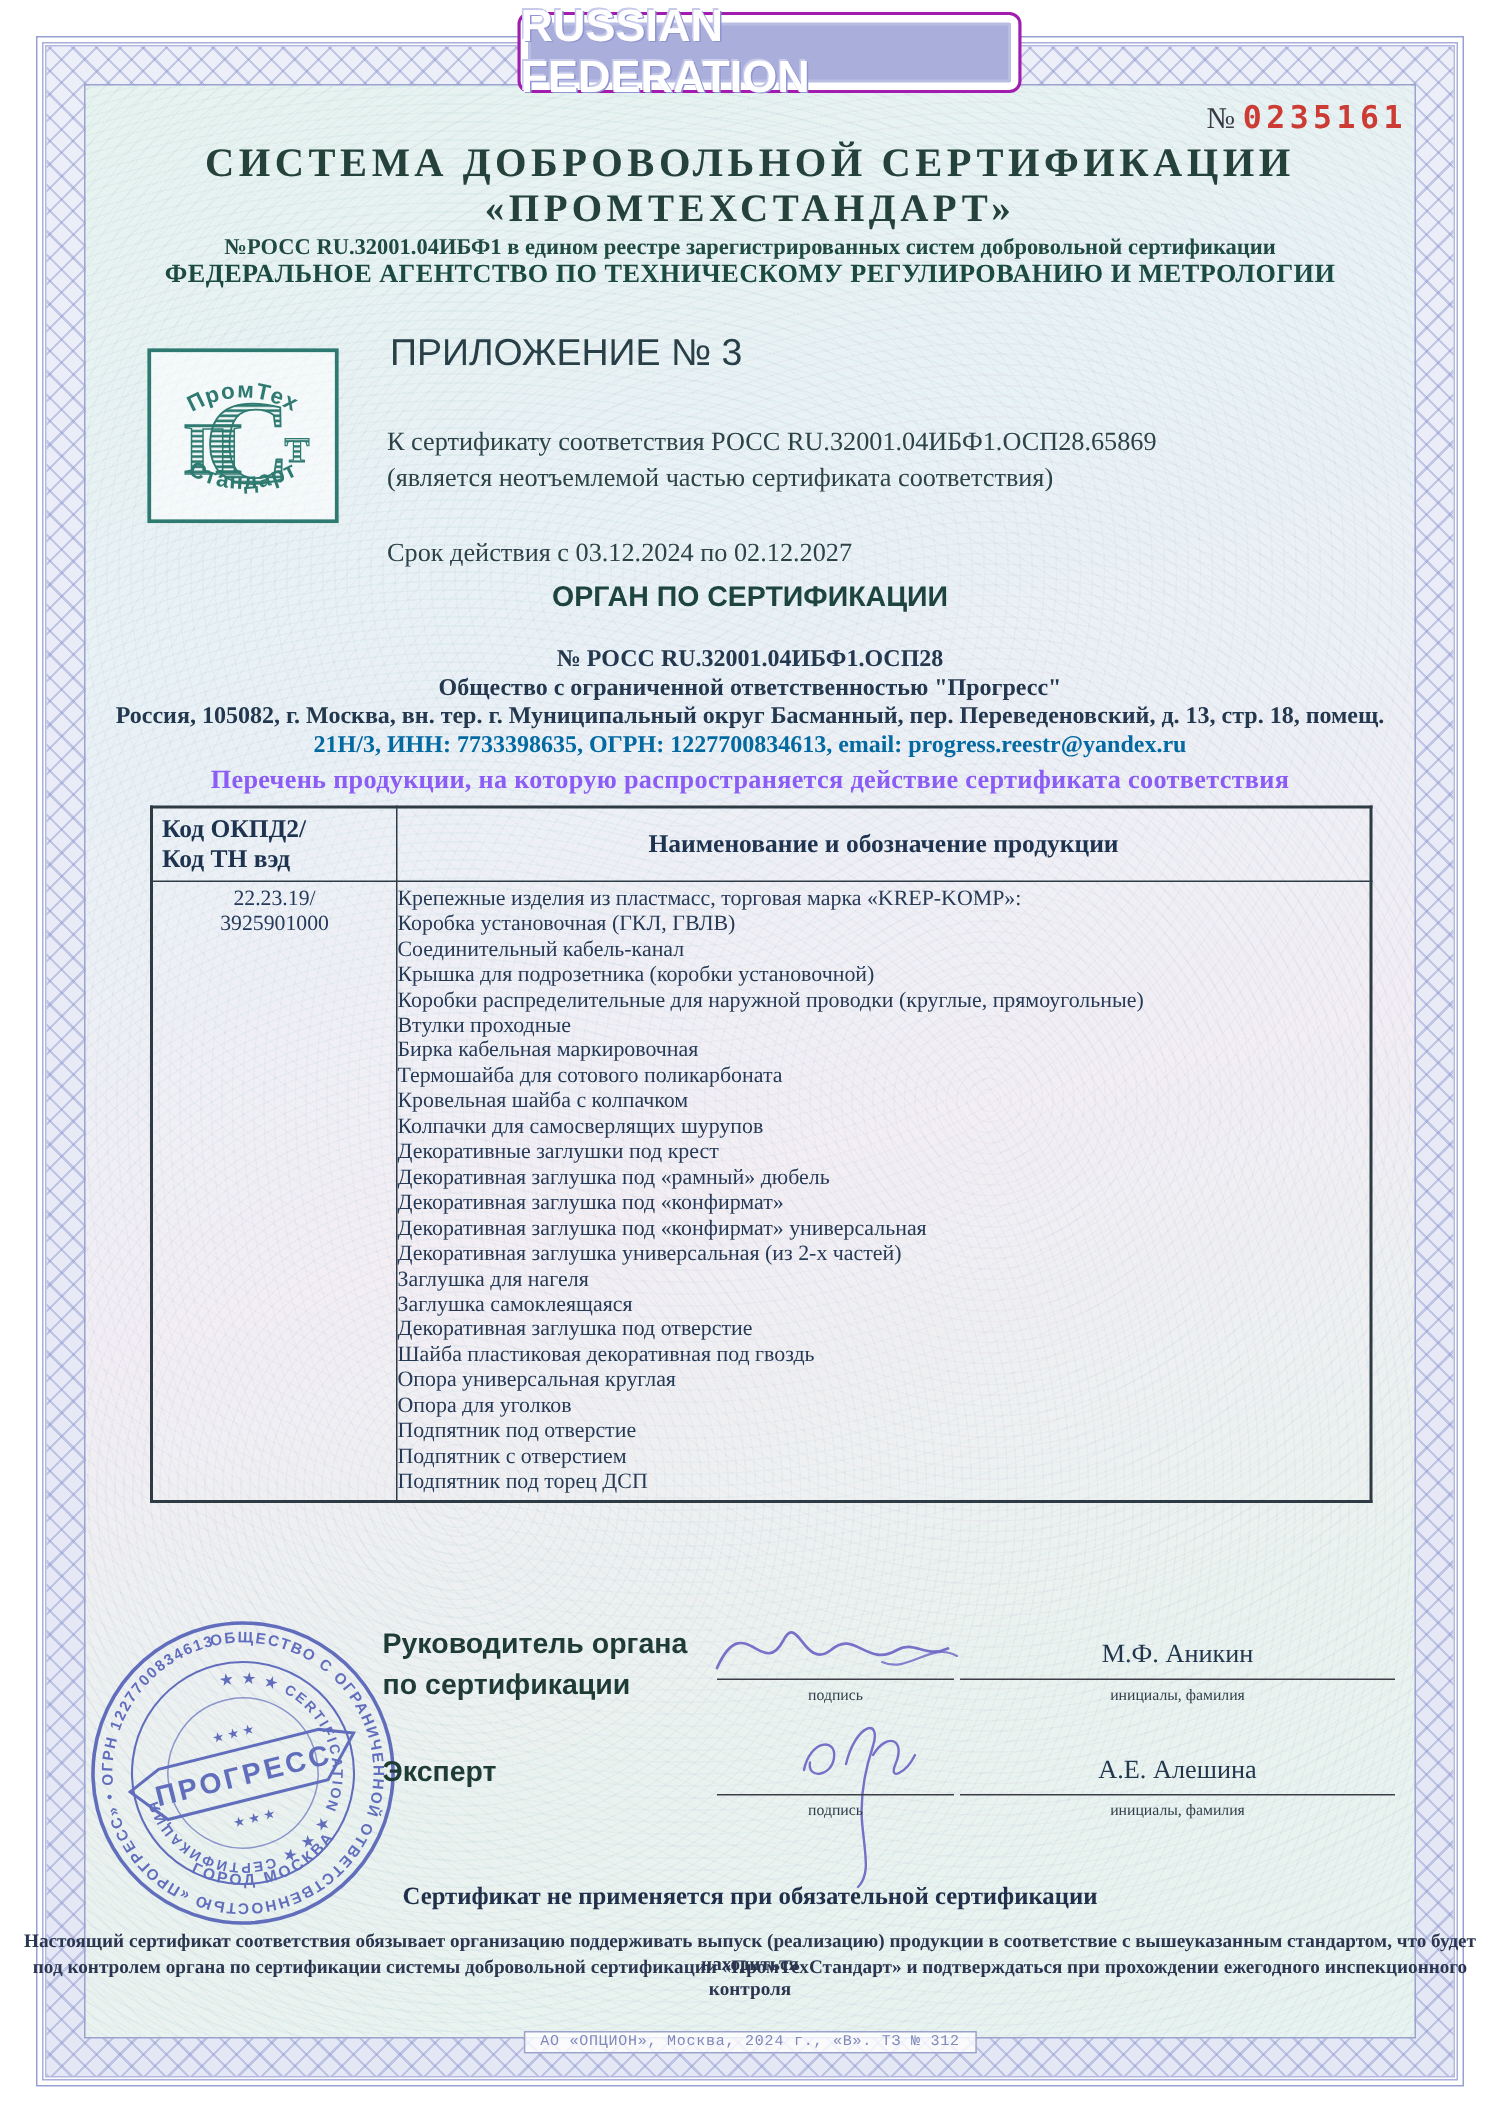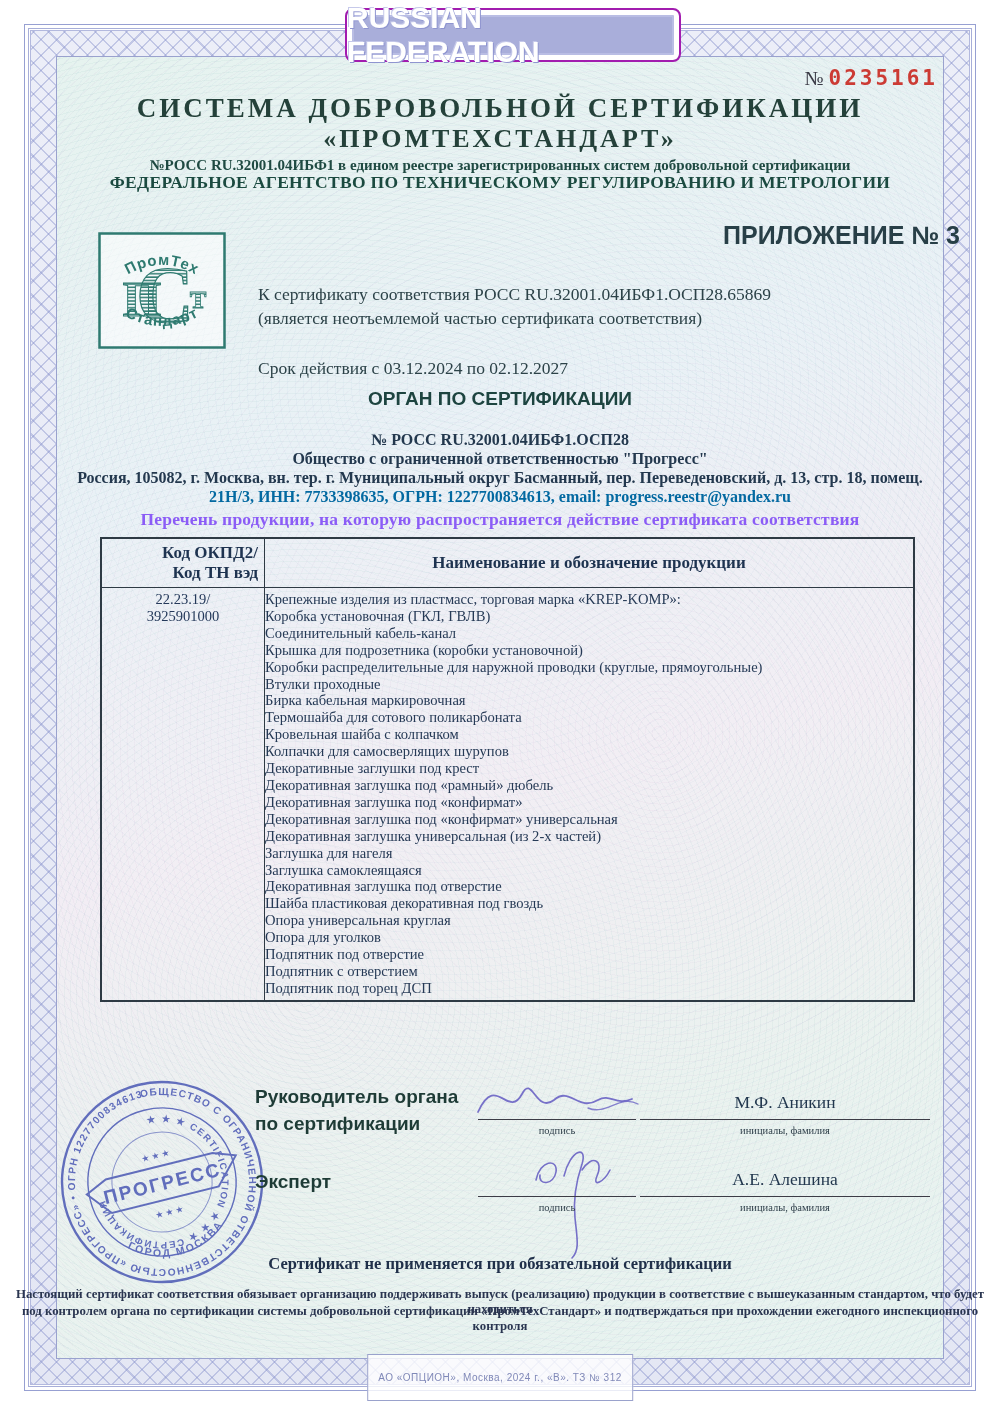--- a/index.html
+++ b/index.html
@@ -28,38 +28,38 @@
         color:#ffffff;letter-spacing:0px;
         text-shadow:1px 1px 0 #8f95d0, -1px -1px 0 #c6c9ea;margin-left:13px;}
   .cert-no{position:absolute;top:66px;right:62px;font-size:20px;color:#3a3a46;}
   .cert-no .digits{font-family:"DejaVu Sans Mono", monospace;font-weight:700;color:#cc3b34;letter-spacing:3px;font-size:21px;}
   
   .t-center{position:absolute;left:0;width:1000px;text-align:center;font-weight:bold;}
   .title1{top:93px;font-weight:700;font-size:27px;letter-spacing:3px;color:#24413a;}
   .title2{top:124px;font-weight:700;font-size:26px;letter-spacing:3px;color:#24413a;}
   .registry{top:157px;font-weight:700;font-size:15px;color:#1f4a42;}
   .agency{top:172px;font-weight:700;font-size:17.5px;color:#1b4a40;letter-spacing:.3px;}
-  .appendix-title{position:absolute;top:221px;left:260px;width:700px;text-align:right;
-        font-family:"Liberation Sans", sans-serif;font-weight:700;font-size:25px;color:#283f47;}
+  .appendix-title{position:absolute;top:221px;left:260px;width:700px;text-align:left;
+        font-family:"Liberation Sans", sans-serif;font-weight:400;font-size:25px;color:#283f47;}
   .cert-line1{position:absolute;top:284px;left:258px;font-size:17.5px;color:#2c4248;}
   .cert-line2{position:absolute;top:308px;left:258px;font-size:17.5px;color:#2c4248;}
   .validity{position:absolute;top:358px;left:258px;font-size:17.5px;color:#2c4248;}
   .org-heading{top:388px;font-family:"Liberation Sans", sans-serif;font-weight:700;font-size:19px;color:#1d4440;position:absolute;left:0;width:1000px;text-align:center;}
   .org-number{top:431px;font-size:16px;color:#23384e;}
   .org-name{top:450px;font-size:16px;color:#23384e;}
   .org-addr1{top:469px;font-size:16px;color:#23384e;}
   .org-addr2{top:488px;font-size:16px;color:#0369a1;}
   .list-heading{top:509px;font-weight:700;font-size:17.5px;color:#8b5cf6;letter-spacing:.2px;}
   
   .logo{position:absolute;left:98px;top:232px;width:128px;height:117px;}
   
   .ptable{position:absolute;left:100px;top:537px;width:815px;border:2px solid #2e3a44;border-collapse:collapse;background:rgba(255,255,255,.06);}
   .ptable th{border:1px solid #2e3a44;font-size:17px;color:#1e3350;padding:4px 6px;font-weight:700;}
   .ptable td{border:1px solid #2e3a44;vertical-align:top;padding:3px 0;}
-  .col-code{width:150px;text-align:right;}
+  .col-code{width:150px;text-align:left;}
   .code-cell{font-size:14.5px;color:#24395a;text-align:center;line-height:17px;padding-top:5px;}
   .product-line{font-size:14.6px;color:#263a56;line-height:16.9px;white-space:nowrap;}
   .products-cell{padding-top:4px;padding-bottom:6px;}
   
   .role{position:absolute;left:255px;font-family:"Liberation Sans", sans-serif;font-weight:700;font-size:19px;color:#1e3b36;line-height:27px;}
   .role1{top:1083px;}
   .role2{top:1168px;}
   .sigline{position:absolute;border-top:1.2px solid #3c3c46;text-align:center;}
   .sigline .cap{font-size:10.5px;color:#2f3f4a;}
   .sig1-line{left:478px;top:1119px;width:158px;}
@@ -69,22 +69,22 @@
   .name2{position:absolute;left:640px;top:1169px;width:290px;text-align:center;font-size:17.5px;color:#22374e;}
   .name2-line{left:640px;top:1196px;width:290px;}
   .sig-img1{position:absolute;left:470px;top:1066px;}
   .sig-img2{position:absolute;left:528px;top:1138px;}
   .stamp{position:absolute;left:56px;top:1076px;width:212px;height:212px;opacity:.85;}
   
   .note{top:1254px;font-weight:700;font-size:16.5px;color:#20304a;}
   .fine1{top:1287px;font-weight:700;font-size:12.8px;color:#2a3550;}
   .fine2{top:1304px;font-weight:700;font-size:12.8px;color:#2a3550;}
   .print-info{position:absolute;top:1354px;left:50%;transform:translateX(-50%);
-        font-family:Liberation Sans, sans-serif;font-size:10px;color:#8089b8;
-        border:1px solid #9aa2cc;background:rgba(255,255,255,.8);padding:17px 10px;letter-spacing:.5px;}
+        font-family:Liberation Mono, monospace;font-size:10px;color:#8089b8;
+        border:1px solid #9aa2cc;background:rgba(255,255,255,.8);padding:1px 10px;letter-spacing:.5px;}
 </style>
 </head>
 <body>
 
 <div class="page">
 
   <div class="frame-line"></div>
   <div class="frame-line2"></div>
   <div class="band"></div>
   <div class="inner"></div>

